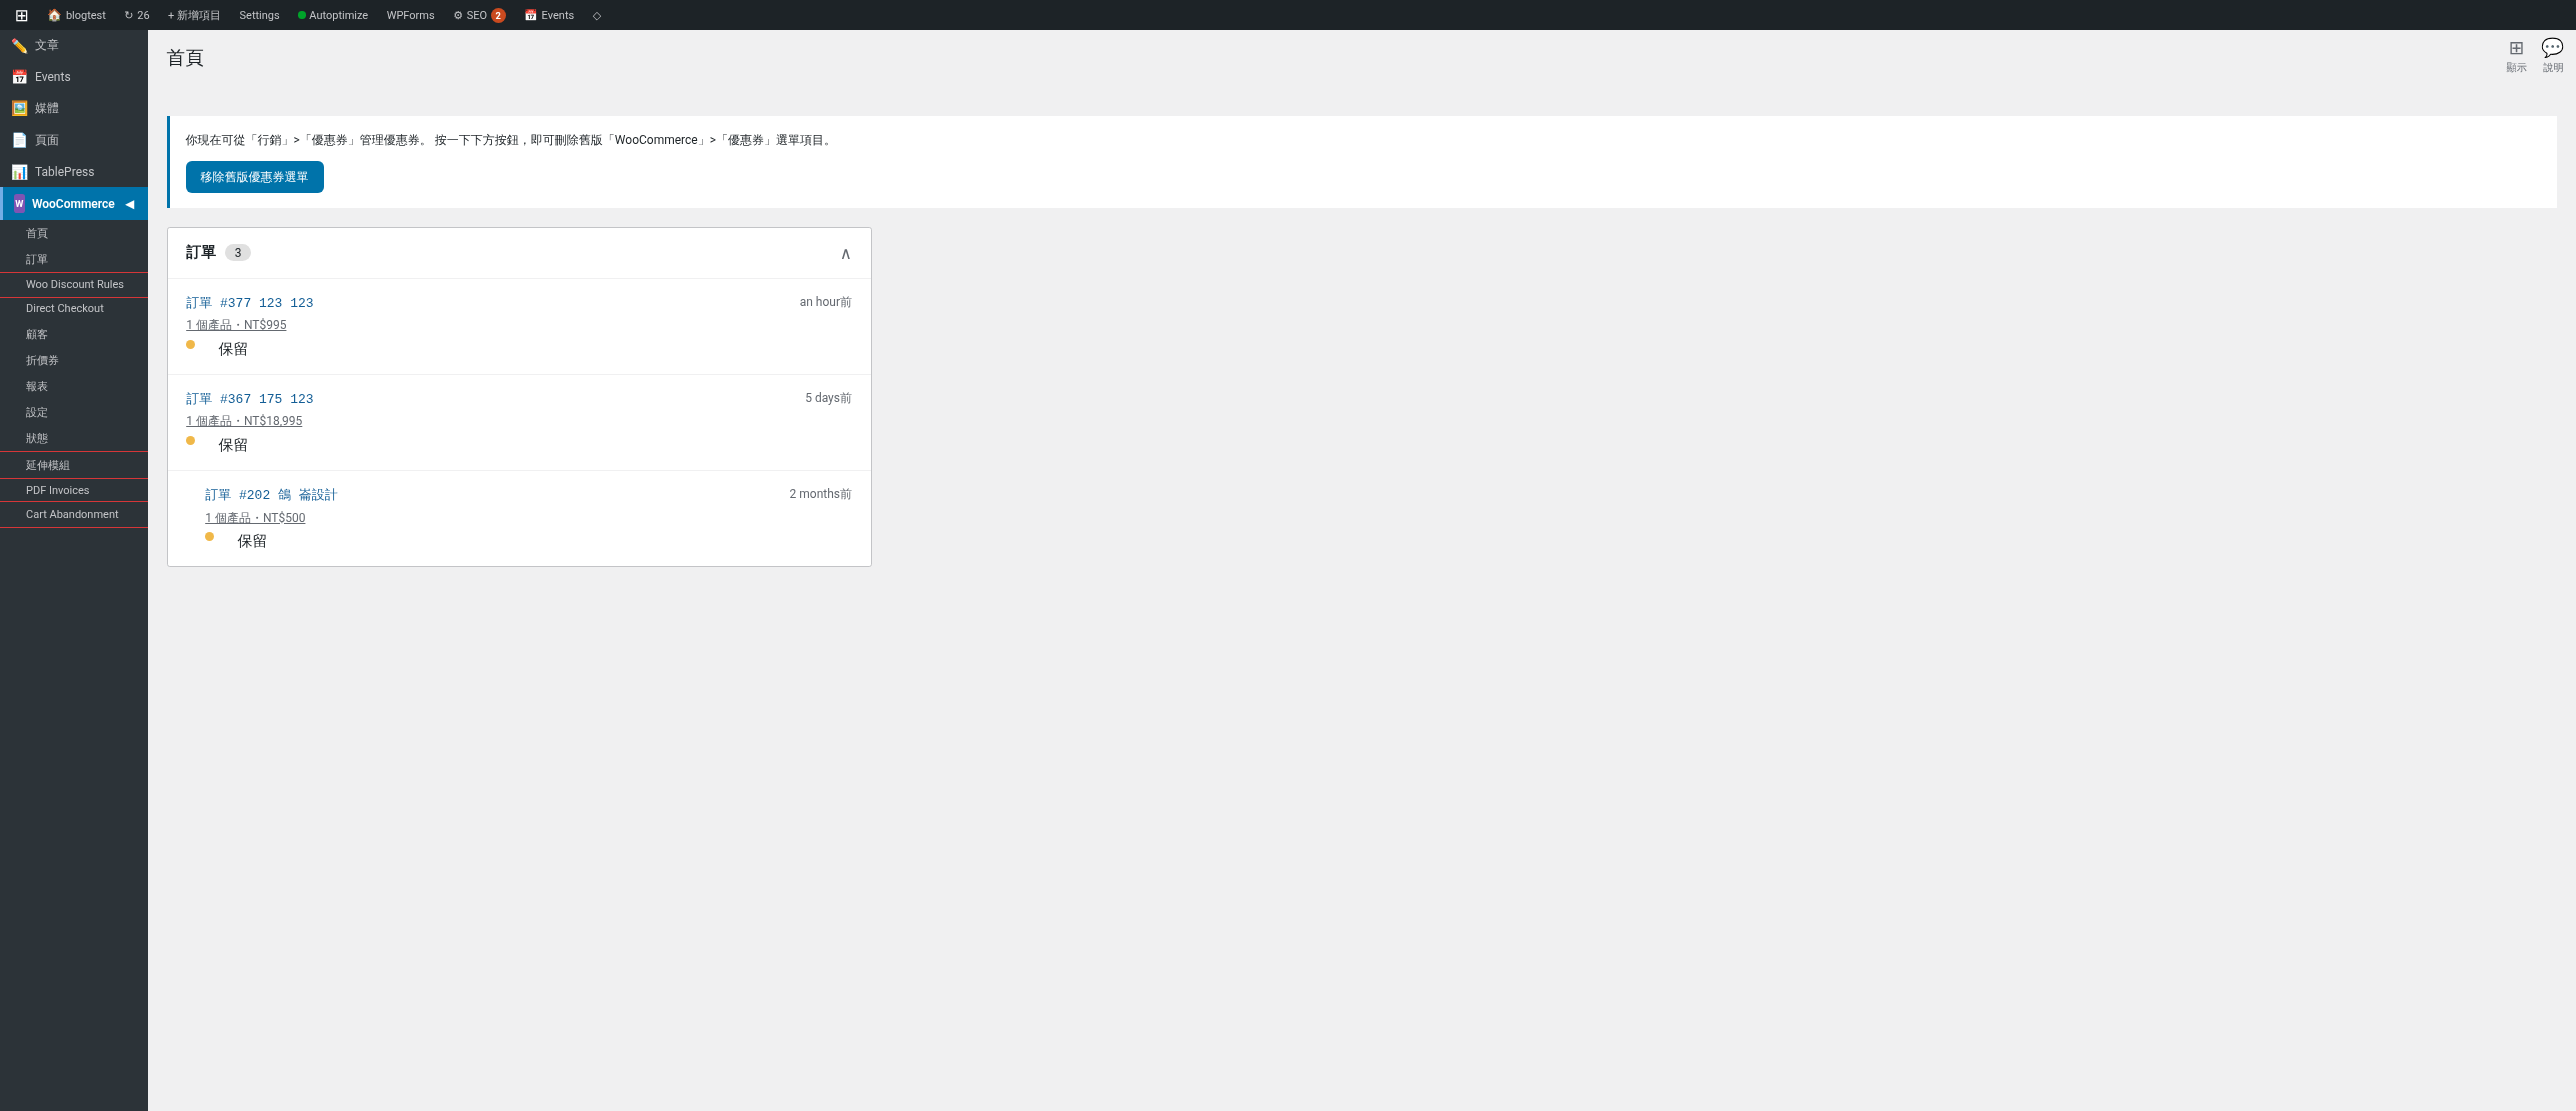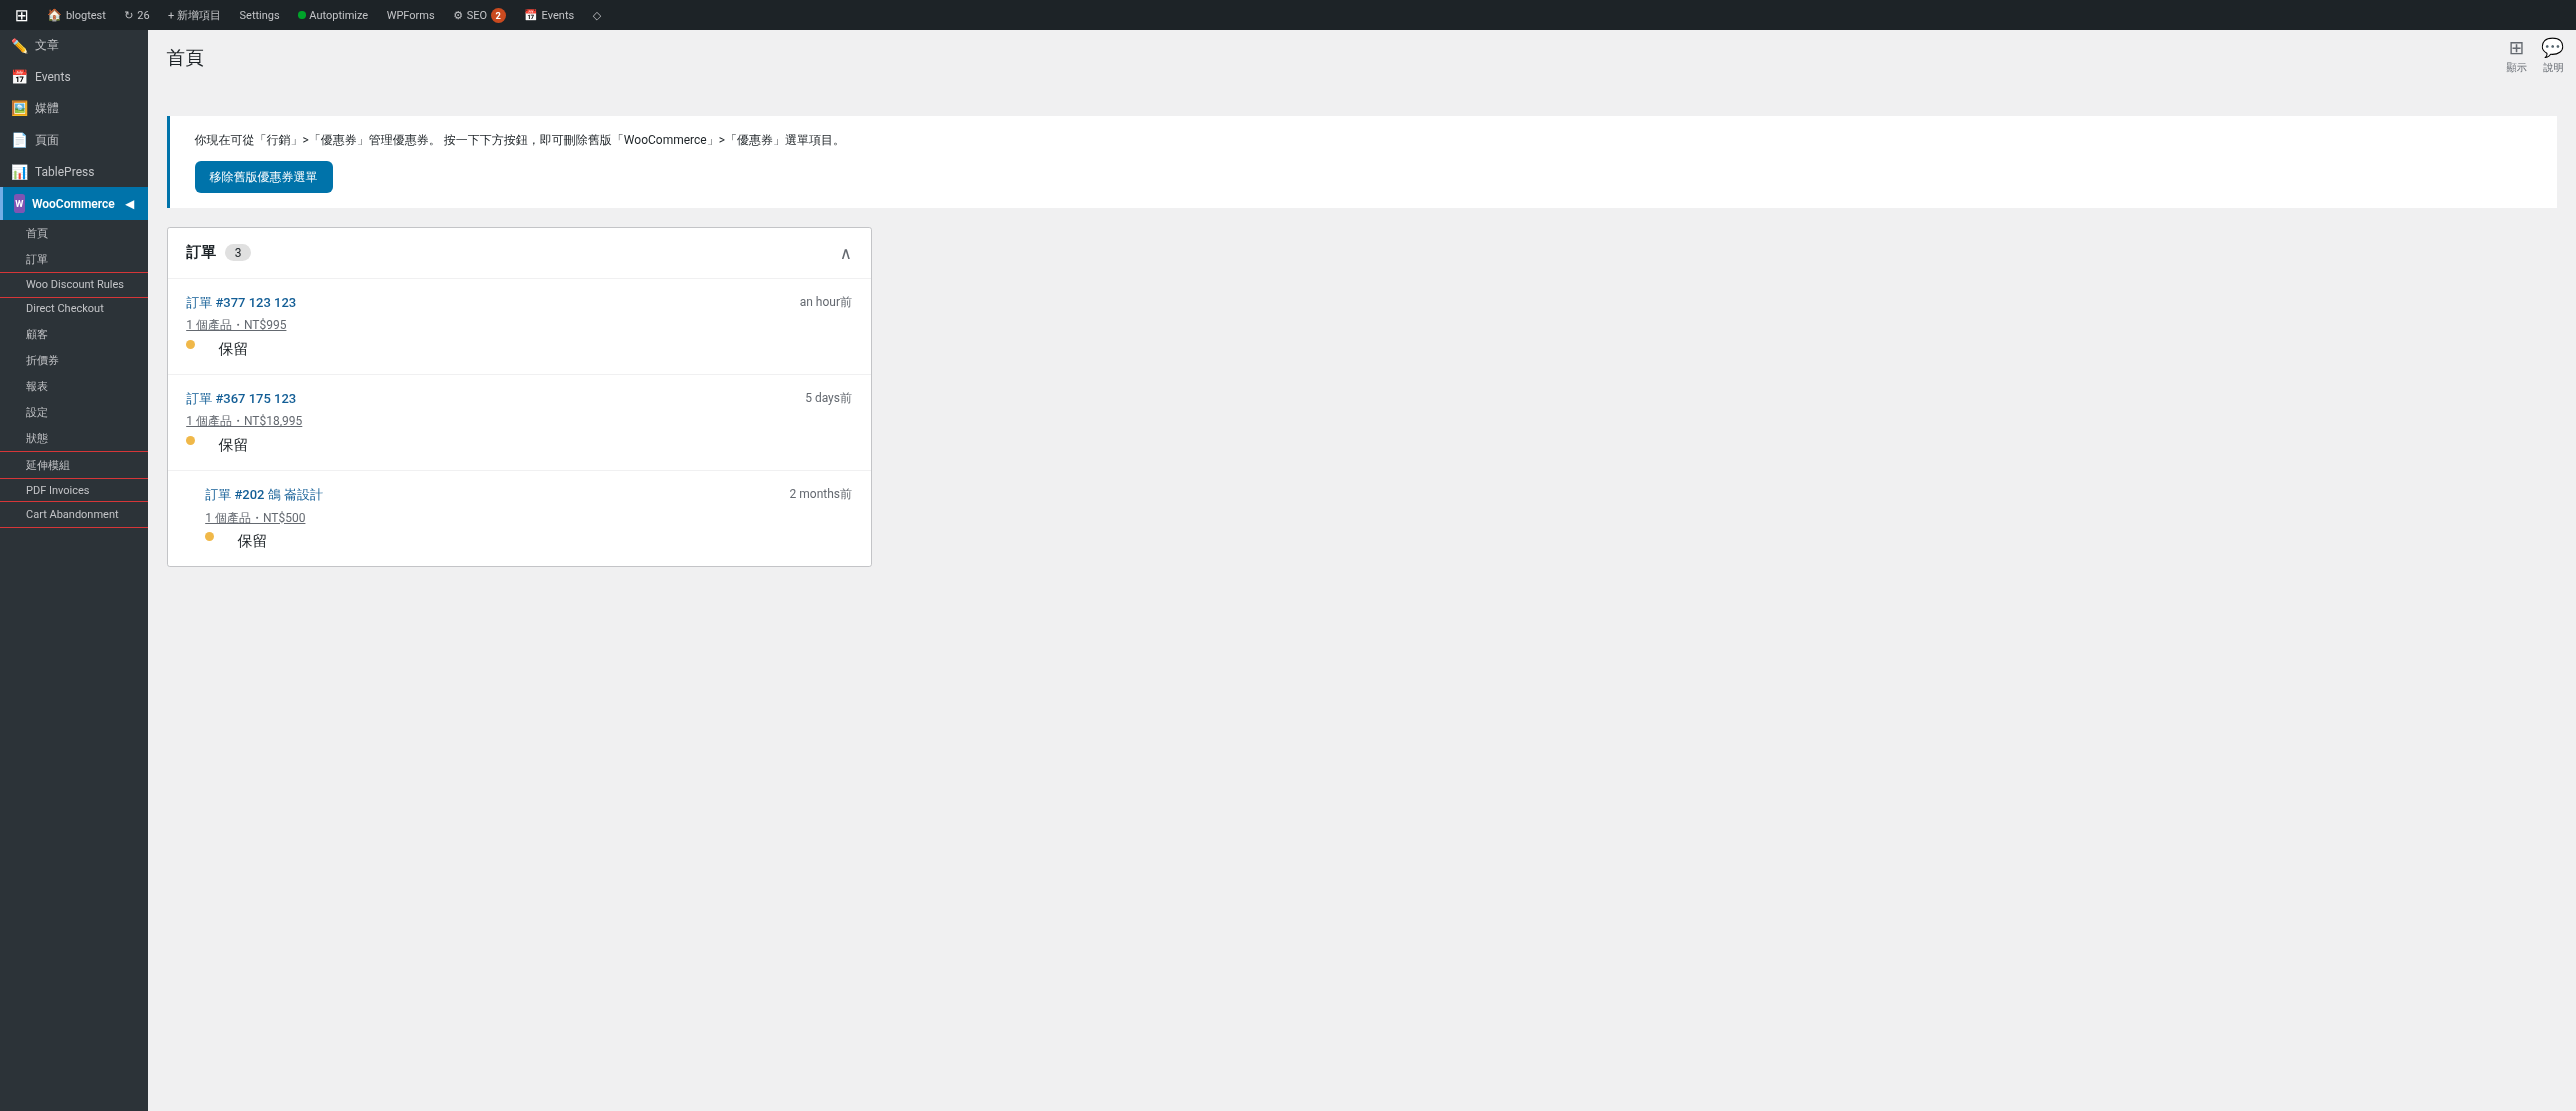--- a/index.html
+++ b/index.html
@@ -113,21 +113,21 @@
       font-size: 18.6px;
       font-weight: 400;
       color: #1d2327;
       margin-bottom: 15px;
     }
 
     
     .notice-box {
       background: #fff;
       border-left: 3.7px solid #0073aa;
-      padding: 15px 25px;
+      padding: 15px 16px;
       margin-bottom: 18.6px;
       display: flex;
       flex-direction: column;
       gap: 11px;
       margin-top: 45px;
     }
     .notice-text {
       color: #1d2327;
       font-size: 12px;
       line-height: 1.6;
@@ -191,20 +191,21 @@
       display: flex;
       justify-content: space-between;
       align-items: flex-start;
       margin-bottom: 5.6px;
     }
     .order-link {
       color: #135e96;
       font-size: 13px;
       font-weight: 500;
       cursor: pointer;
+      font-family: Liberation Mono, monospace;
     }
     .order-time {
       color: #646970;
       font-size: 12px;
     }
     .order-meta {
       color: #646970;
       font-size: 12px;
       margin-bottom: 5.6px;
       text-decoration: underline;

